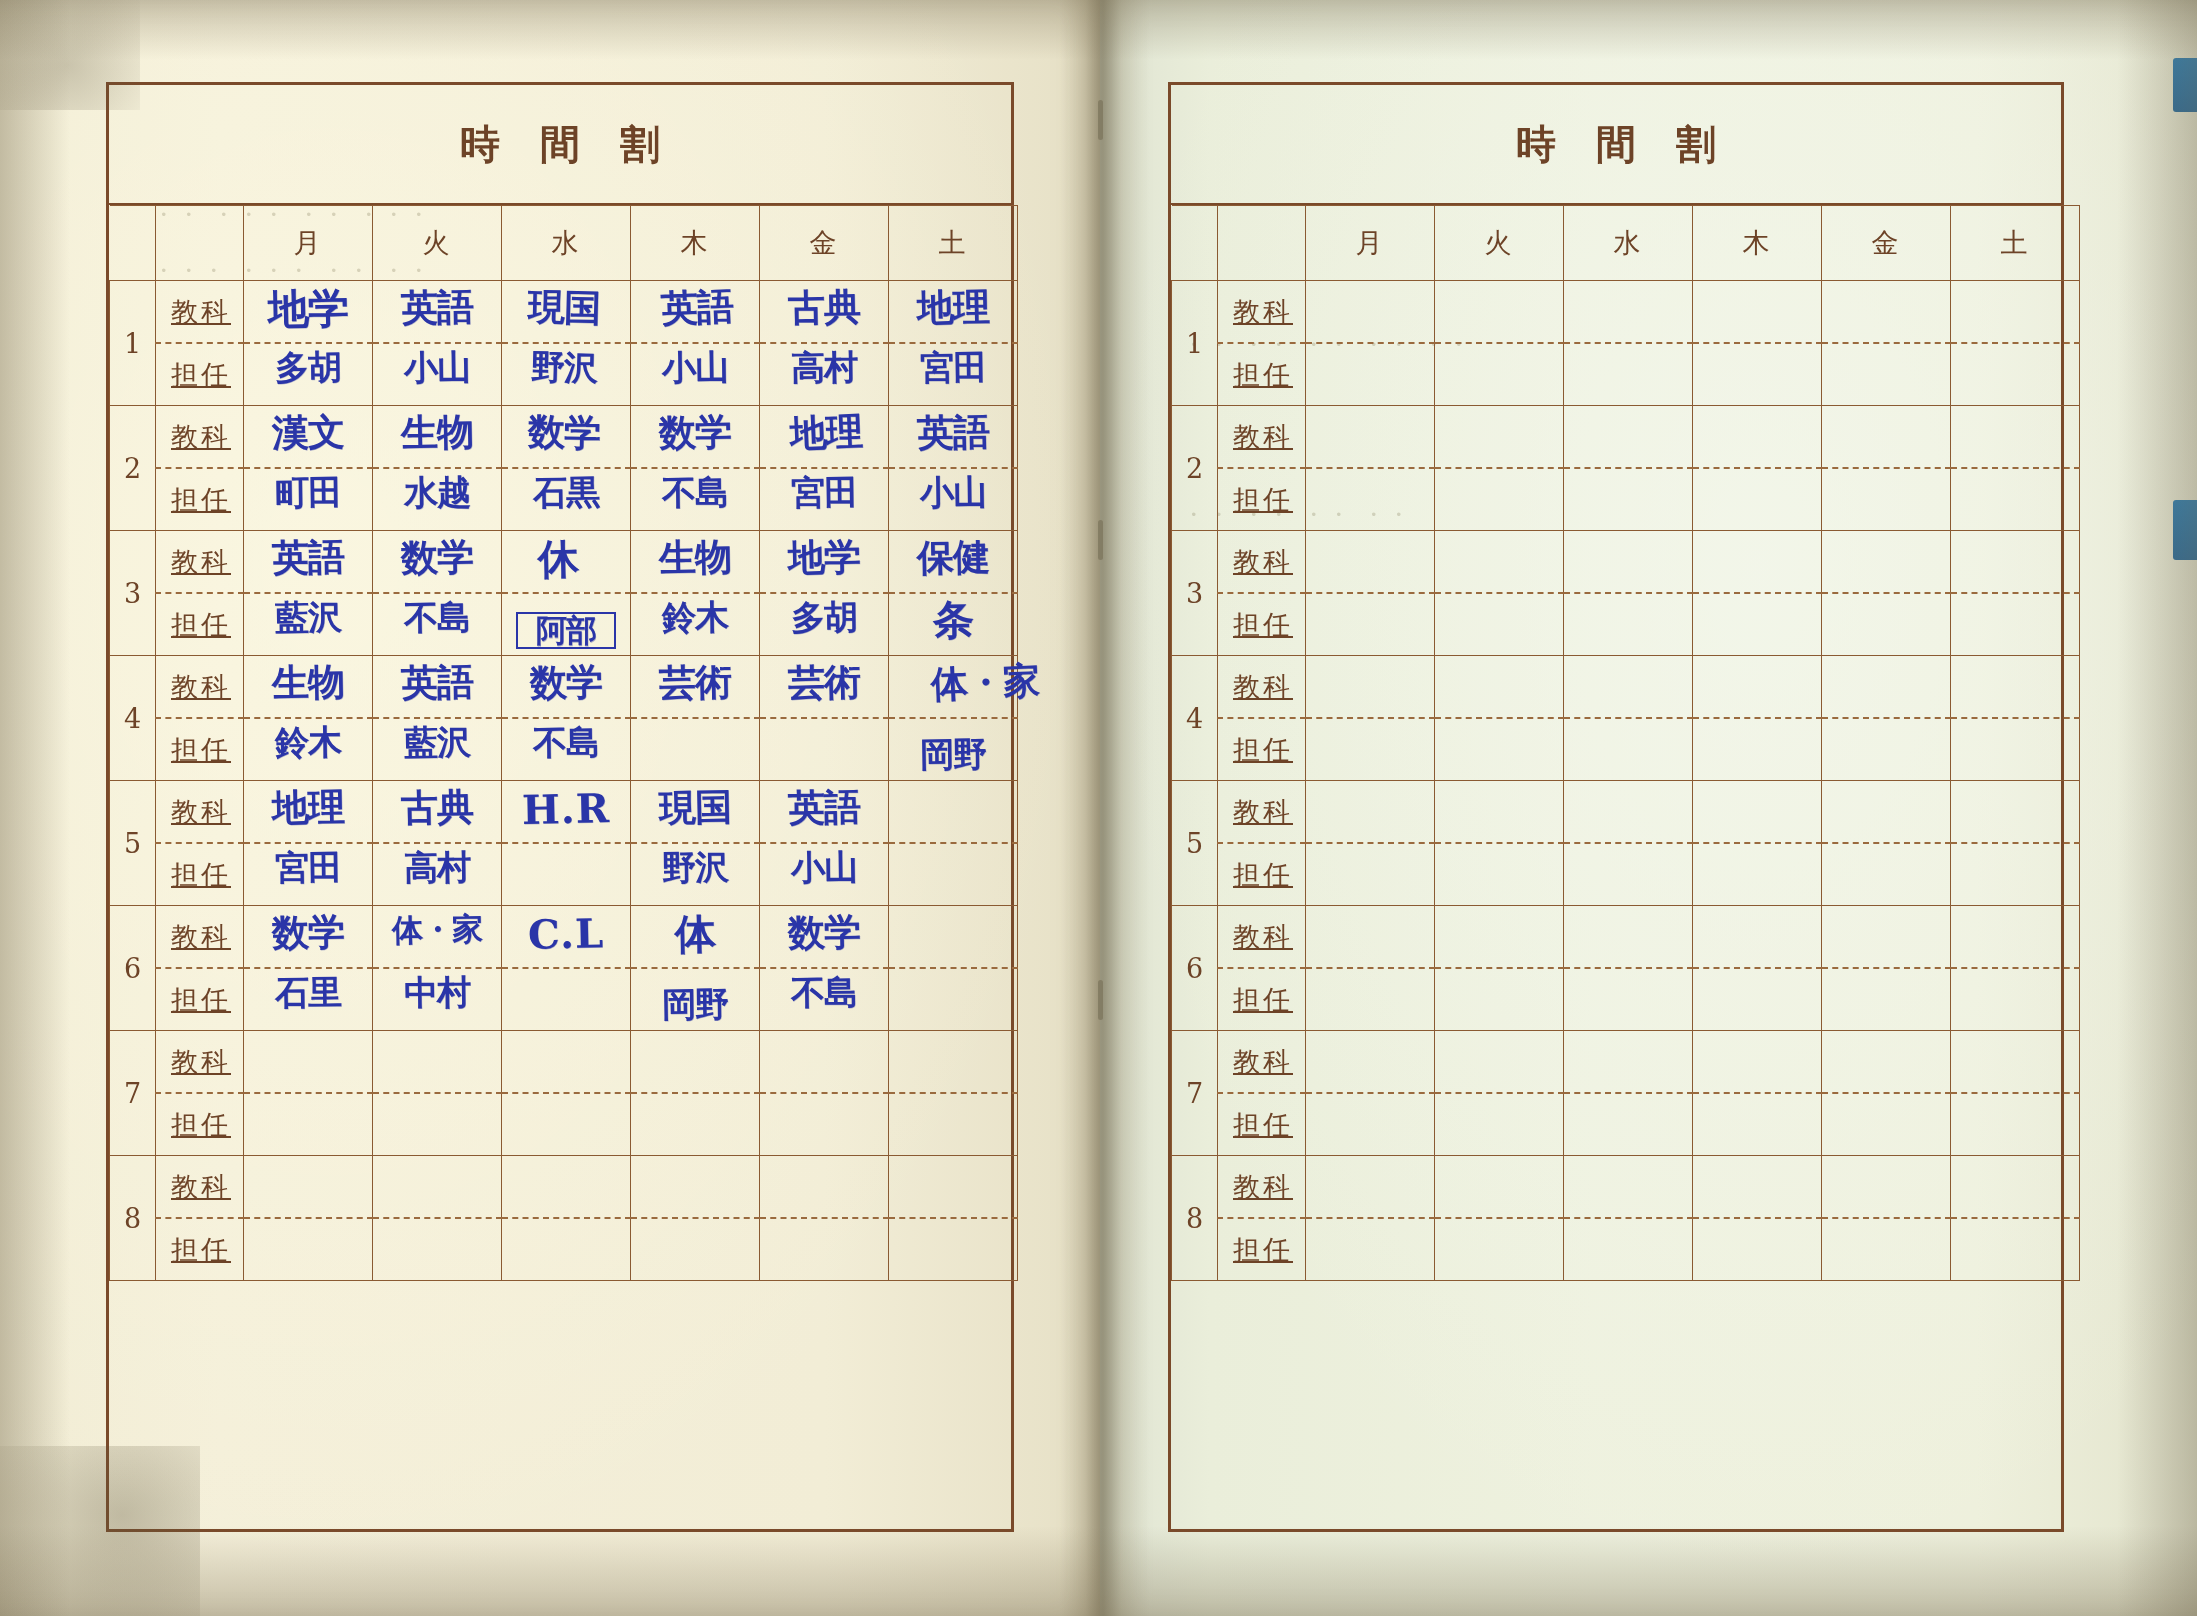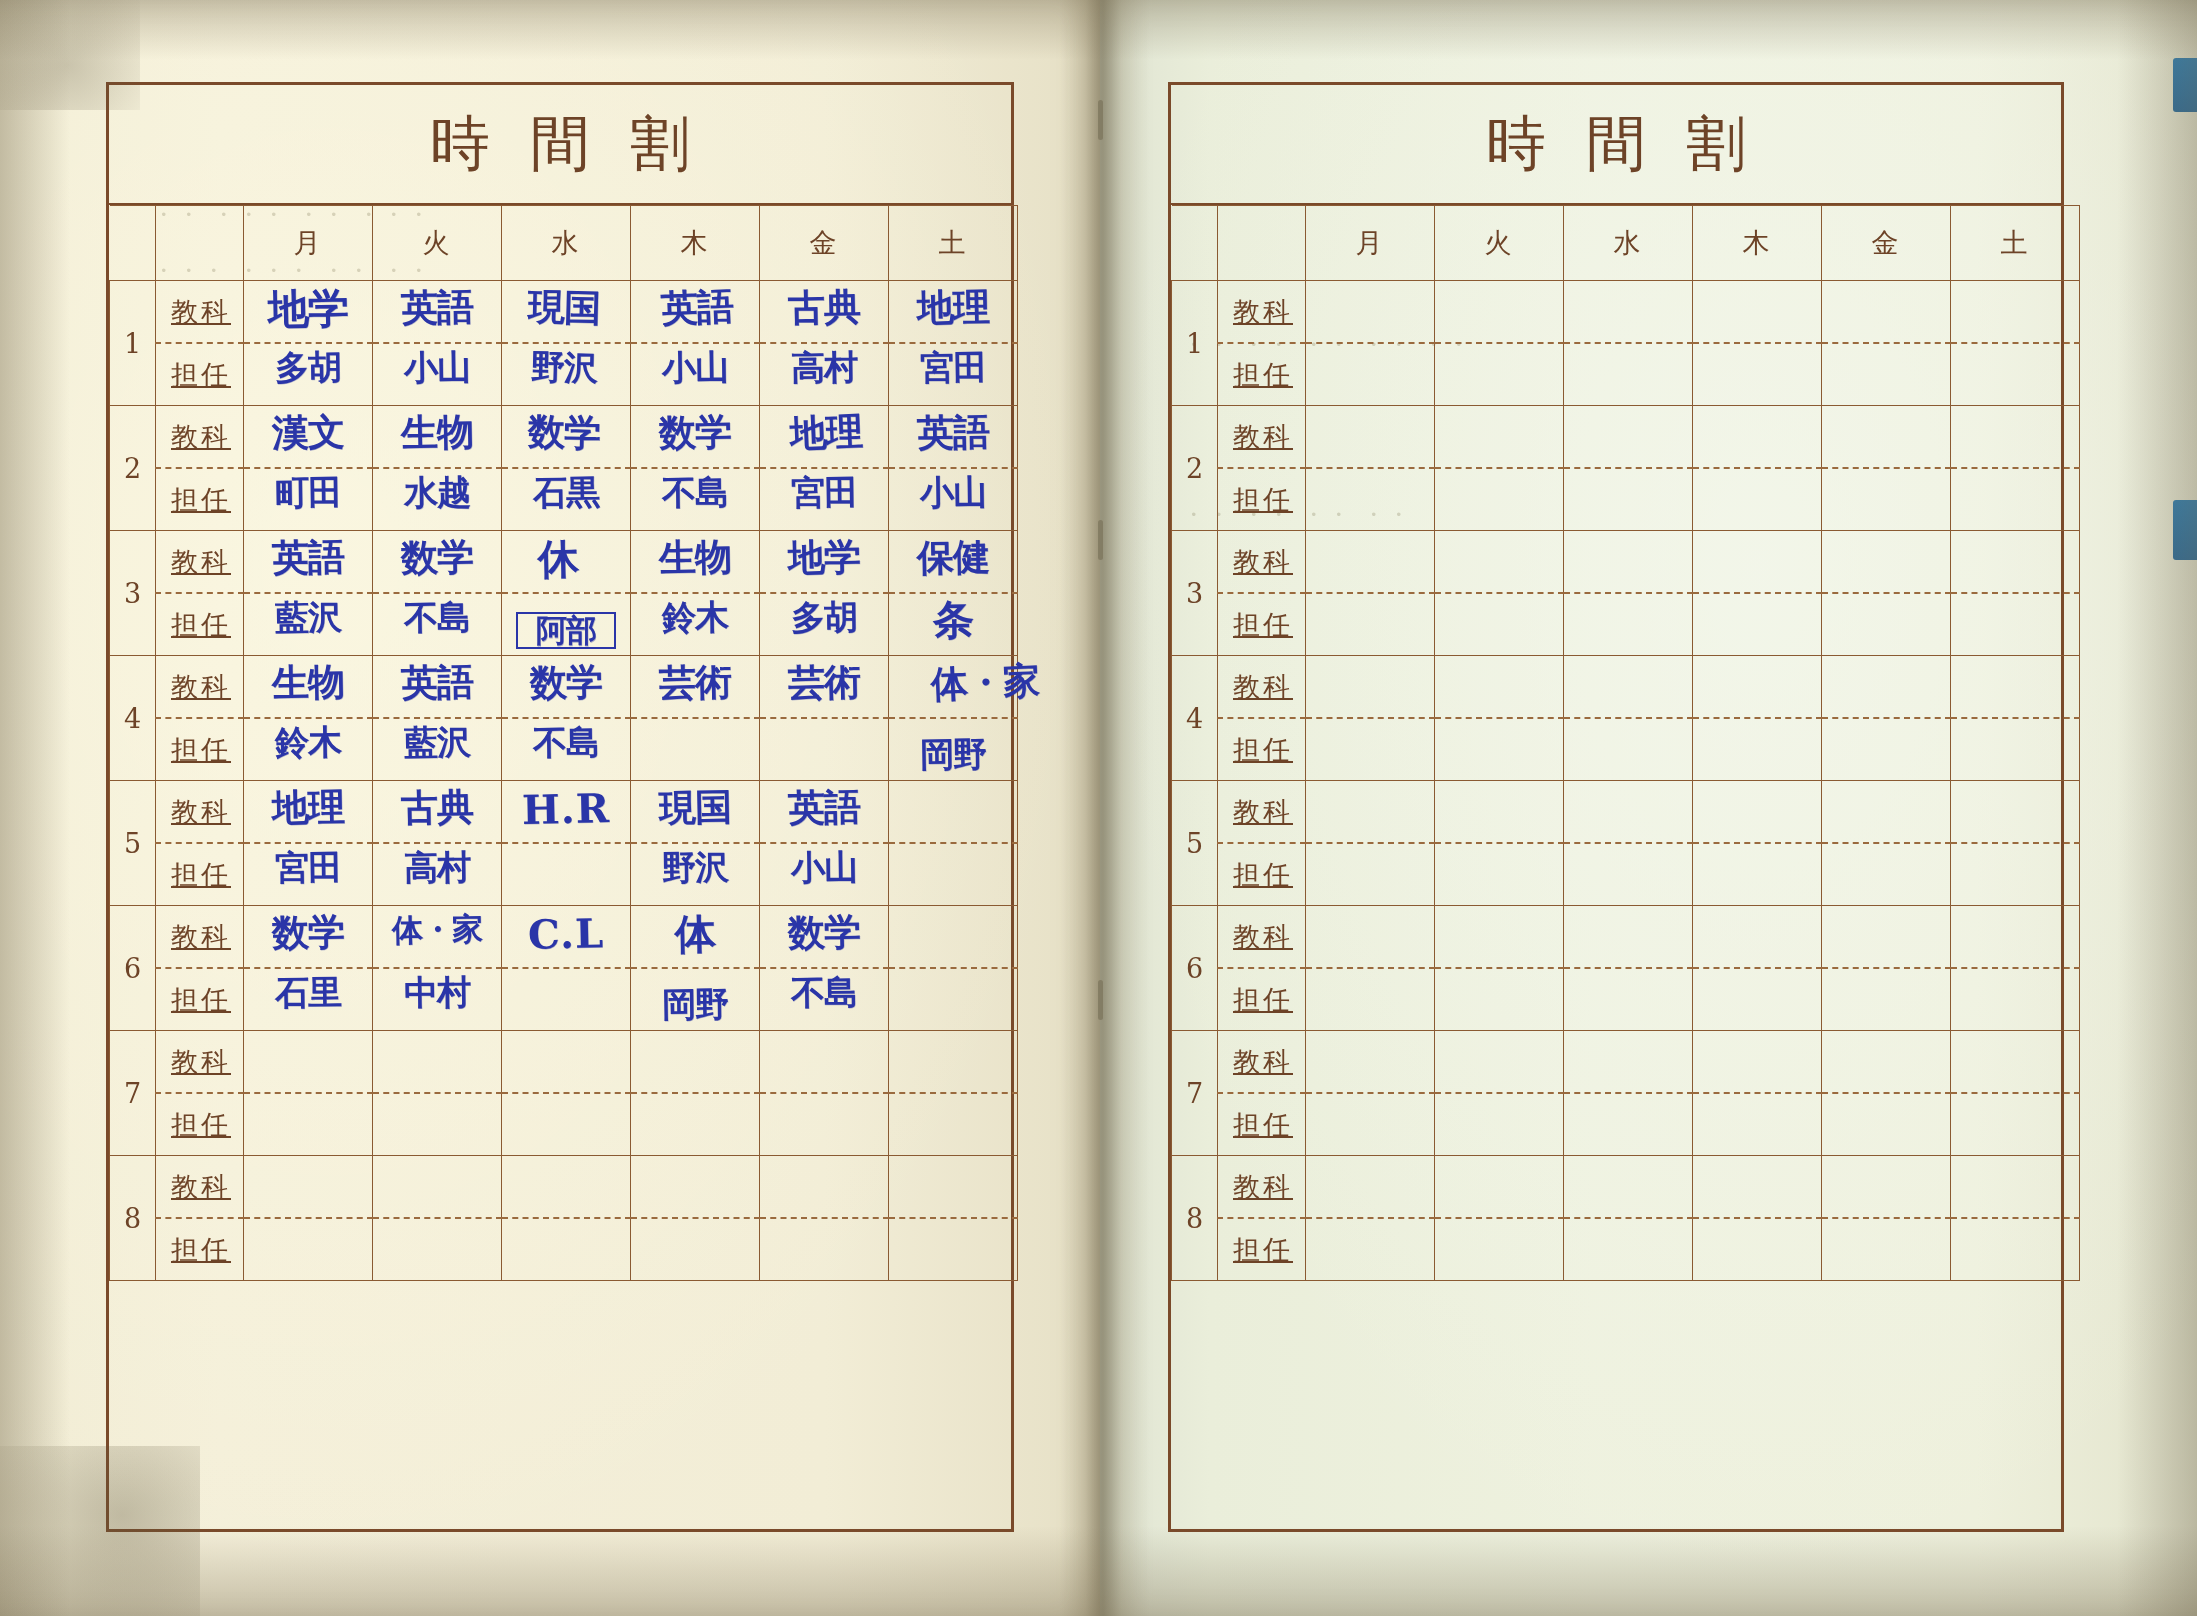--- a/index.html
+++ b/index.html
@@ -131,24 +131,25 @@
   .tt-left  { left: 106px; top: 82px;  width: 908px; height: 1450px; }
   .tt-right { left: 1168px; top: 82px; width: 896px; height: 1450px; }
 
   .tt-title {
     height: 118px;
     border-bottom: 2px solid #7a4a2a;
     display: flex;
     align-items: center;
     justify-content: center;
     color: #6d4327;
-    font-size: 60px;
+    font-size: 40px;
     letter-spacing: 40px;
     text-indent: 40px;
     font-family: "DejaVu Sans", "Liberation Sans", sans-serif;
+    font-weight: bold;
   }
 
   table.grid {
     width: 100%;
     border-collapse: collapse;
     table-layout: fixed;
   }
   table.grid td {
     border: 1px solid #8a5a32;
     padding: 0;

